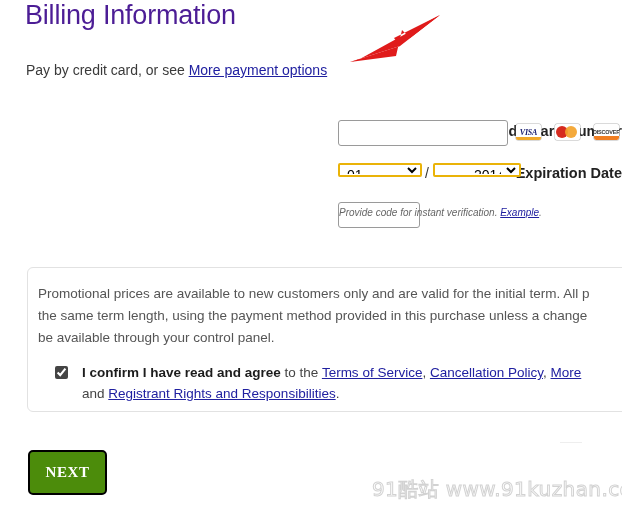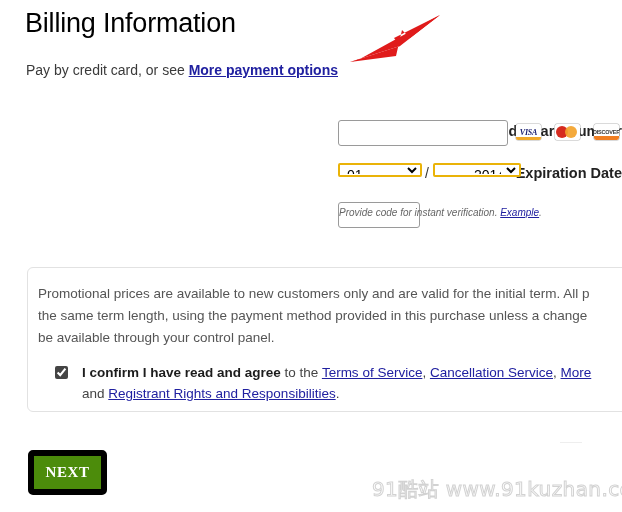--- a/index.html
+++ b/index.html
@@ -13,39 +13,39 @@
     overflow: hidden;
     font-family: "Liberation Sans", sans-serif;
     color: #333333;
     position: relative;
   }
 
   
   .page-title {
     position: absolute;
     left: 25px;
-    top: 8px;
+    top: 0;
     font-size: 27px;
     font-weight: 400;
-    color: #000000;
+    color: #4c1d95;
     letter-spacing: -0.2px;
     white-space: nowrap;
   }
 
   .subline {
     position: absolute;
     left: 26px;
     top: 62px;
     font-size: 14px;
     color: #3a3a3a;
     white-space: nowrap;
   }
   .subline a {
     color: #2020a0;
-    font-weight: bold;
+    font-weight: normal;
     text-decoration: underline;
   }
 
   
   .arrow-annotation {
     position: absolute;
     left: 340px;
     top: 12px;
     width: 112px;
     height: 62px;
@@ -251,21 +251,21 @@
   }
 
   
   .next-button {
     position: absolute;
     left: 28px;
     top: 450px;
     width: 79px;
     height: 45px;
     box-sizing: border-box;
-    border: 6px solid #000000;
+    border: 2px solid #000000;
     border-radius: 5px;
     background: #4c8c0b;
     color: #ffffff;
     font-family: "Liberation Serif", serif;
     font-weight: bold;
     font-size: 15px;
     letter-spacing: 0.6px;
     cursor: pointer;
   }
 
@@ -345,21 +345,21 @@
 
 <div class="terms-box">
 
   <div class="promo-text">Promotional prices are available to new customers only and are valid for the initial term. All p
 the same term length, using the payment method provided in this purchase unless a change
 be available through your control panel.</div>
 
   <div class="confirm-row">
     <input class="confirm-checkbox" type="checkbox" checked="" style="">
     <div class="confirm-text">
-      <b>I confirm I have read and agree</b><span> to the </span><a href="#">Terms of Service</a><span>, </span><a href="#">Cancellation Service</a><span>, </span><a href="#">More</a><br><span>and </span><a href="#">Registrant Rights and Responsibilities</a><span>.</span>
+      <b>I confirm I have read and agree</b><span> to the </span><a href="#">Terms of Service</a><span>, </span><a href="#">Cancellation Policy</a><span>, </span><a href="#">More</a><br><span>and </span><a href="#">Registrant Rights and Responsibilities</a><span>.</span>
     </div>
   </div>
 
 </div>
 
 <div class="faint-rule"></div>
 
 <button class="next-button">NEXT</button>
 
 <div class="watermark">91酷站 www.91kuzhan.com</div>

